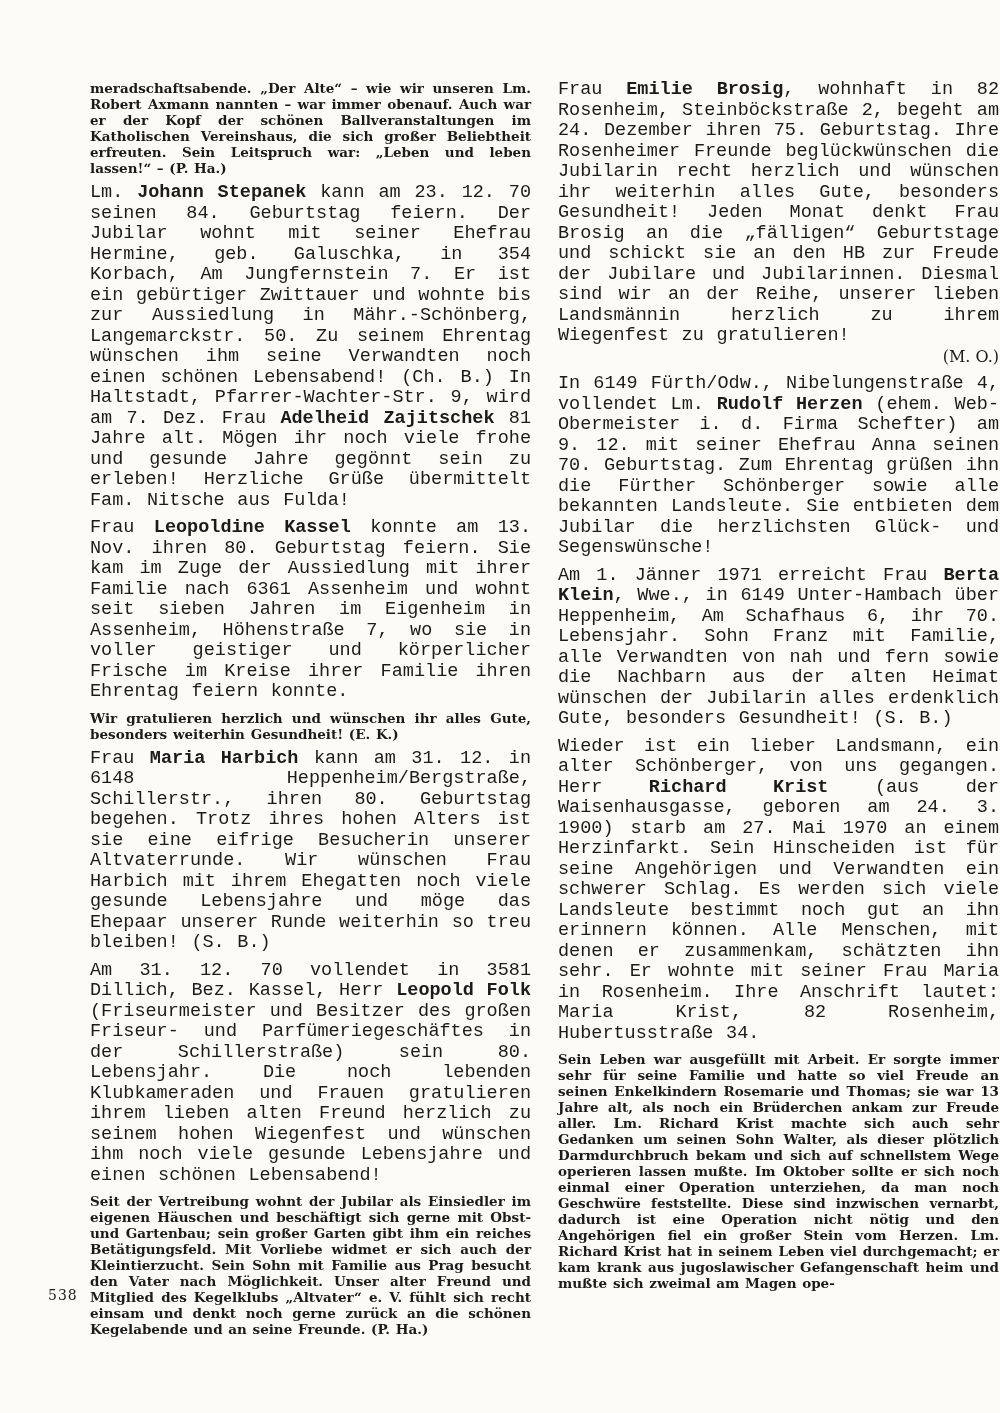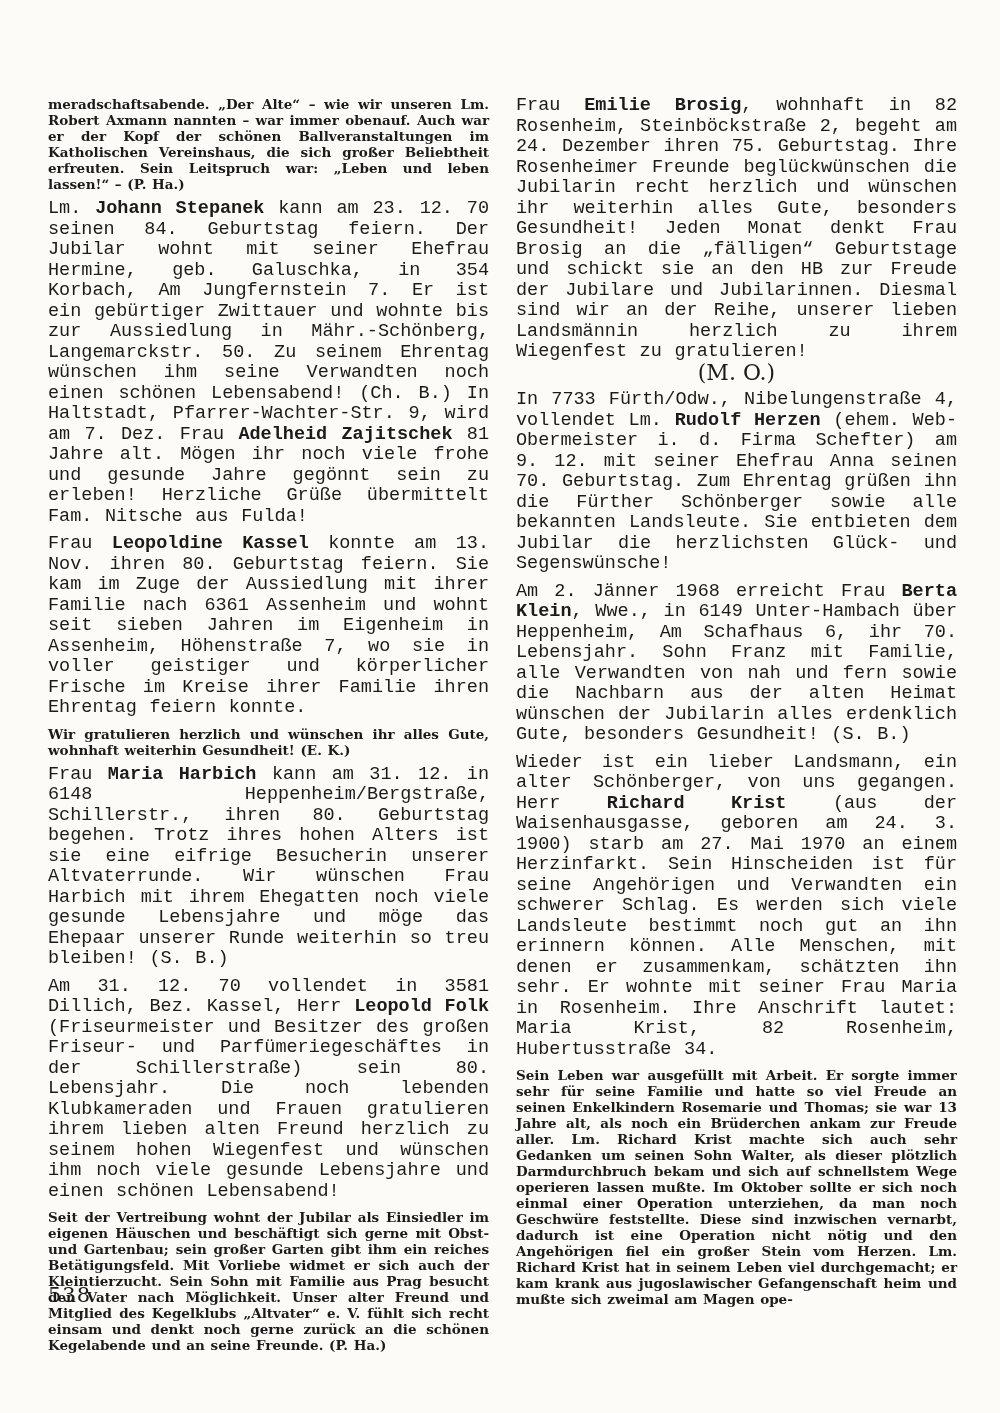--- a/index.html
+++ b/index.html
@@ -13,24 +13,25 @@
   .page {
     position: relative;
     width: 1000px;
     height: 1413px;
     background: #fcfbf7;
     color: #1b1b1b;
     font-family: "DejaVu Serif", "Liberation Serif", serif;
   }
   .col {
     position: absolute;
-    top: 96px;
+    top: 80px;
     width: 441px;
     text-align: justify;
     hyphens: auto;
+    margin-left: 42px;
     -webkit-hyphens: auto;
   }
   .col-left  { left: 48px; }
   .col-right { left: 516px; }
   .col p { margin: 0 0 7px 0; }
   p.body {
     font-size: 18.5px;
     line-height: 20.5px;
     word-spacing: 1.5px;
     font-family: Liberation Mono, monospace;
@@ -42,51 +43,51 @@
     word-spacing: 1px;
   }
   p.heading {
     font-size: 19px;
     line-height: 22px;
     font-weight: bold;
     text-align: left;
     margin: 10px 0 8px 0;
   }
   p.sig {
-    font-size: 22px;
+    font-size: 16px;
     line-height: 20.5px;
-    text-align: center;
+    text-align: right;
     margin: -7px 0 7px 0;
   }
   .b { font-weight: bold; }
   .pagenum {
     position: absolute;
     left: 48px;
     top: 1283px;
-    font-size: 21px;
+    font-size: 14px;
     line-height: 24px;
     letter-spacing: 1px;
     color: #1b1b1b;
   }
 </style>
 </head>
 <body>
 
 <div class="page">
   <div class="col col-left">
       <p class="small"><span>meradschaftsabende. „Der Alte“ – wie wir unseren Lm. Robert Axmann nannten – war immer obenauf. Auch war er der Kopf der schönen Ballveranstaltungen im Katholischen Vereinshaus, die sich großer Beliebtheit erfreuten. Sein Leitspruch war: „Leben und leben lassen!“ – (P. Ha.)</span></p>
       <p class="body"><span>Lm. </span><span class="b">Johann Stepanek</span><span> kann am 23. 12. 70 seinen 84. Geburtstag feiern. Der Jubilar wohnt mit seiner Ehefrau Hermine, geb. Galuschka, in 354 Korbach, Am Jungfernstein 7. Er ist ein gebürtiger Zwittauer und wohnte bis zur Aussiedlung in Mähr.-Schönberg, Langemarckstr. 50. Zu seinem Ehrentag wünschen ihm seine Verwandten noch einen schönen Lebensabend! (Ch. B.) In Haltstadt, Pfarrer-Wachter-Str. 9, wird am 7. Dez. Frau </span><span class="b">Adelheid Zajitschek</span><span> 81 Jahre alt. Mögen ihr noch viele frohe und gesunde Jahre gegönnt sein zu erleben! Herzliche Grüße übermittelt Fam. Nitsche aus Fulda!</span></p>
       <p class="body"><span>Frau </span><span class="b">Leopoldine Kassel</span><span> konnte am 13. Nov. ihren 80. Geburtstag feiern. Sie kam im Zuge der Aussiedlung mit ihrer Familie nach 6361 Assenheim und wohnt seit sieben Jahren im Eigenheim in Assenheim, Höhenstraße 7, wo sie in voller geistiger und körperlicher Frische im Kreise ihrer Familie ihren Ehrentag feiern konnte.</span></p>
-      <p class="small"><span>Wir gratulieren herzlich und wünschen ihr alles Gute, wohnhaft weiterhin Gesundheit! (E. K.)</span></p>
+      <p class="small"><span>Wir gratulieren herzlich und wünschen ihr alles Gute, besonders weiterhin Gesundheit! (E. K.)</span></p>
       <p class="body"><span>Frau </span><span class="b">Maria Harbich</span><span> kann am 31. 12. in 6148 Heppenheim/Bergstraße, Schillerstr., ihren 80. Geburtstag begehen. Trotz ihres hohen Alters ist sie eine eifrige Besucherin unserer Altvaterrunde. Wir wünschen Frau Harbich mit ihrem Ehegatten noch viele gesunde Lebensjahre und möge das Ehepaar unserer Runde weiterhin so treu bleiben! (S. B.)</span></p>
       <p class="body"><span>Am 31. 12. 70 vollendet in 3581 Dillich, Bez. Kassel, Herr </span><span class="b">Leopold Folk</span><span> (Friseurmeister und Besitzer des großen Friseur- und Parfümeriegeschäftes in der Schillerstraße) sein 80. Lebensjahr. Die noch lebenden Klubkameraden und Frauen gratulieren ihrem lieben alten Freund herzlich zu seinem hohen Wiegenfest und wünschen ihm noch viele gesunde Lebensjahre und einen schönen Lebensabend!</span></p>
       <p class="small"><span>Seit der Vertreibung wohnt der Jubilar als Einsiedler im eigenen Häuschen und beschäftigt sich gerne mit Obst- und Gartenbau; sein großer Garten gibt ihm ein reiches Betätigungsfeld. Mit Vorliebe widmet er sich auch der Kleintierzucht. Sein Sohn mit Familie aus Prag besucht den Vater nach Möglichkeit. Unser alter Freund und Mitglied des Kegelklubs „Altvater“ e. V. fühlt sich recht einsam und denkt noch gerne zurück an die schönen Kegelabende und an seine Freunde. (P. Ha.)</span></p>
     </div>
   <div class="col col-right">
       <p class="body"><span>Frau </span><span class="b">Emilie Brosig</span><span>, wohnhaft in 82 Rosenheim, Steinböckstraße 2, begeht am 24. Dezember ihren 75. Geburtstag. Ihre Rosenheimer Freunde beglückwünschen die Jubilarin recht herzlich und wünschen ihr weiterhin alles Gute, besonders Gesundheit! Jeden Monat denkt Frau Brosig an die „fälligen“ Geburtstage und schickt sie an den HB zur Freude der Jubilare und Jubilarinnen. Diesmal sind wir an der Reihe, unserer lieben Landsmännin herzlich zu ihrem Wiegenfest zu gratulieren!</span></p>
       <p class="sig"><span>(M. O.)</span></p>
-      <p class="body"><span>In 7733 Fürth/Odw., Nibelungenstraße 4, vollendet Lm. </span><span class="b">Rudolf Herzen</span><span> (ehem. Web-Obermeister i. d. Firma Schefter) am 9. 12. mit seiner Ehefrau Anna seinen 70. Geburtstag. Zum Ehrentag grüßen ihn die Fürther Schönberger sowie alle bekannten Landsleute. Sie entbieten dem Jubilar die herzlichsten Glück- und Segenswünsche!</span></p>
-      <p class="body"><span>Am 2. Jänner 1968 erreicht Frau </span><span class="b">Berta Klein</span><span>, Wwe., in 6149 Unter-Hambach über Heppenheim, Am Schafhaus 6, ihr 70. Lebensjahr. Sohn Franz mit Familie, alle Verwandten von nah und fern sowie die Nachbarn aus der alten Heimat wünschen der Jubilarin alles erdenklich Gute, besonders Gesundheit! (S. B.)</span></p>
+      <p class="body"><span>In 6149 Fürth/Odw., Nibelungenstraße 4, vollendet Lm. </span><span class="b">Rudolf Herzen</span><span> (ehem. Web-Obermeister i. d. Firma Schefter) am 9. 12. mit seiner Ehefrau Anna seinen 70. Geburtstag. Zum Ehrentag grüßen ihn die Fürther Schönberger sowie alle bekannten Landsleute. Sie entbieten dem Jubilar die herzlichsten Glück- und Segenswünsche!</span></p>
+      <p class="body"><span>Am 1. Jänner 1971 erreicht Frau </span><span class="b">Berta Klein</span><span>, Wwe., in 6149 Unter-Hambach über Heppenheim, Am Schafhaus 6, ihr 70. Lebensjahr. Sohn Franz mit Familie, alle Verwandten von nah und fern sowie die Nachbarn aus der alten Heimat wünschen der Jubilarin alles erdenklich Gute, besonders Gesundheit! (S. B.)</span></p>
       <p class="body"><span>Wieder ist ein lieber Landsmann, ein alter Schönberger, von uns gegangen. Herr </span><span class="b">Richard Krist</span><span> (aus der Waisenhausgasse, geboren am 24. 3. 1900) starb am 27. Mai 1970 an einem Herzinfarkt. Sein Hinscheiden ist für seine Angehörigen und Verwandten ein schwerer Schlag. Es werden sich viele Landsleute bestimmt noch gut an ihn erinnern können. Alle Menschen, mit denen er zusammenkam, schätzten ihn sehr. Er wohnte mit seiner Frau Maria in Rosenheim. Ihre Anschrift lautet: Maria Krist, 82 Rosenheim, Hubertusstraße 34.</span></p>
       <p class="small"><span>Sein Leben war ausgefüllt mit Arbeit. Er sorgte immer sehr für seine Familie und hatte so viel Freude an seinen Enkelkindern Rosemarie und Thomas; sie war 13 Jahre alt, als noch ein Brüderchen ankam zur Freude aller. Lm. Richard Krist machte sich auch sehr Gedanken um seinen Sohn Walter, als dieser plötzlich Darmdurchbruch bekam und sich auf schnellstem Wege operieren lassen mußte. Im Oktober sollte er sich noch einmal einer Operation unterziehen, da man noch Geschwüre feststellte. Diese sind inzwischen vernarbt, dadurch ist eine Operation nicht nötig und den Angehörigen fiel ein großer Stein vom Herzen. Lm. Richard Krist hat in seinem Leben viel durchgemacht; er kam krank aus jugoslawischer Gefangenschaft heim und mußte sich zweimal am Magen ope-</span></p>
     </div>
   <div class="pagenum">538</div>
 </div>
 
 </body></html>

